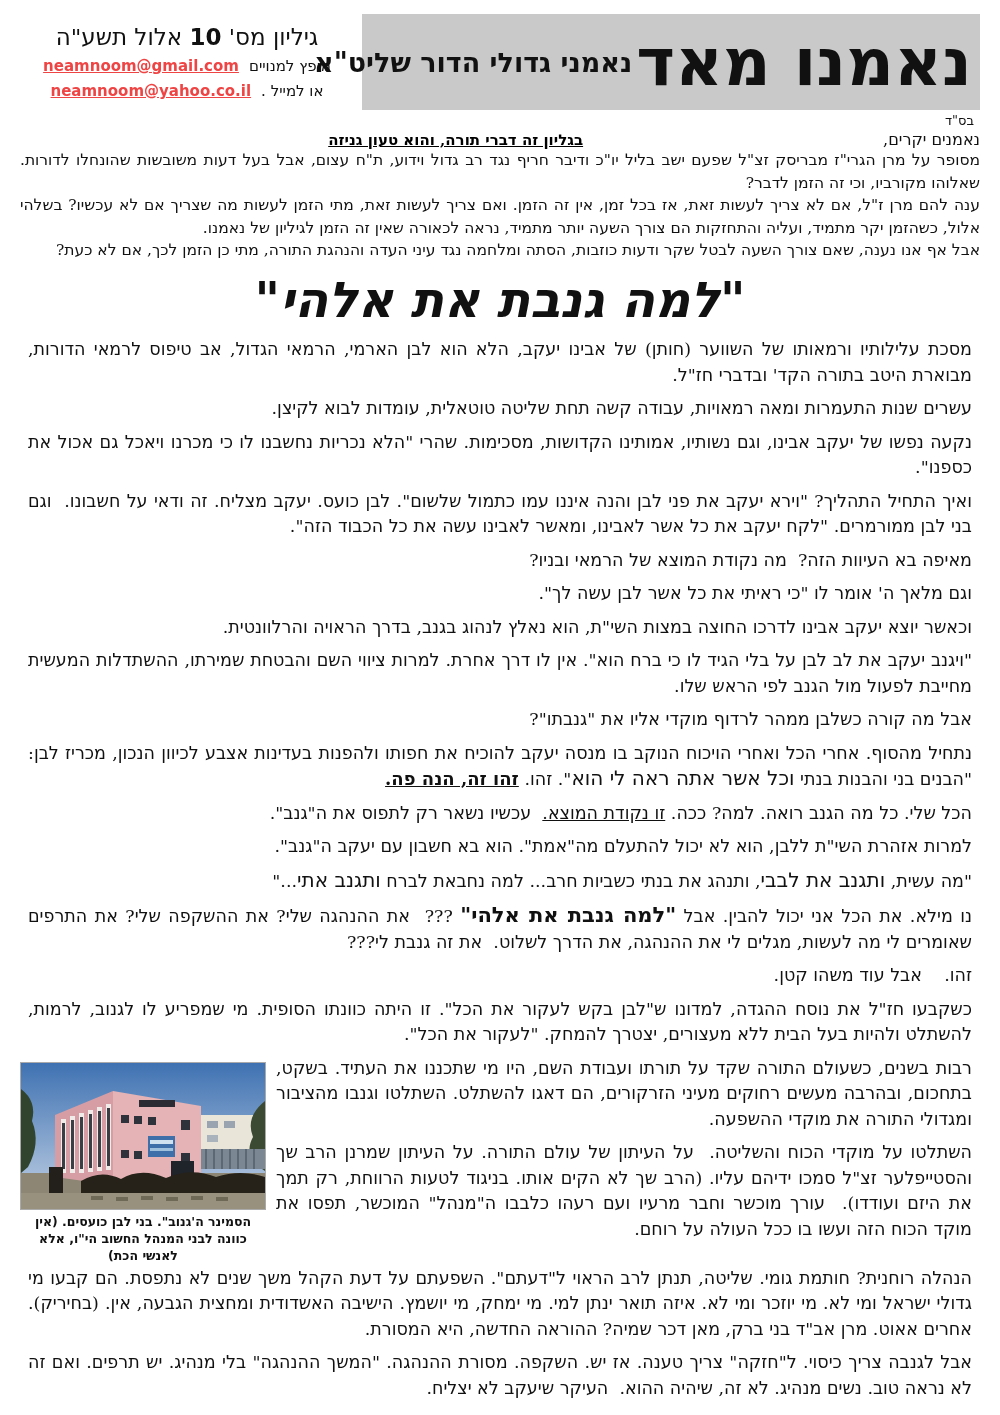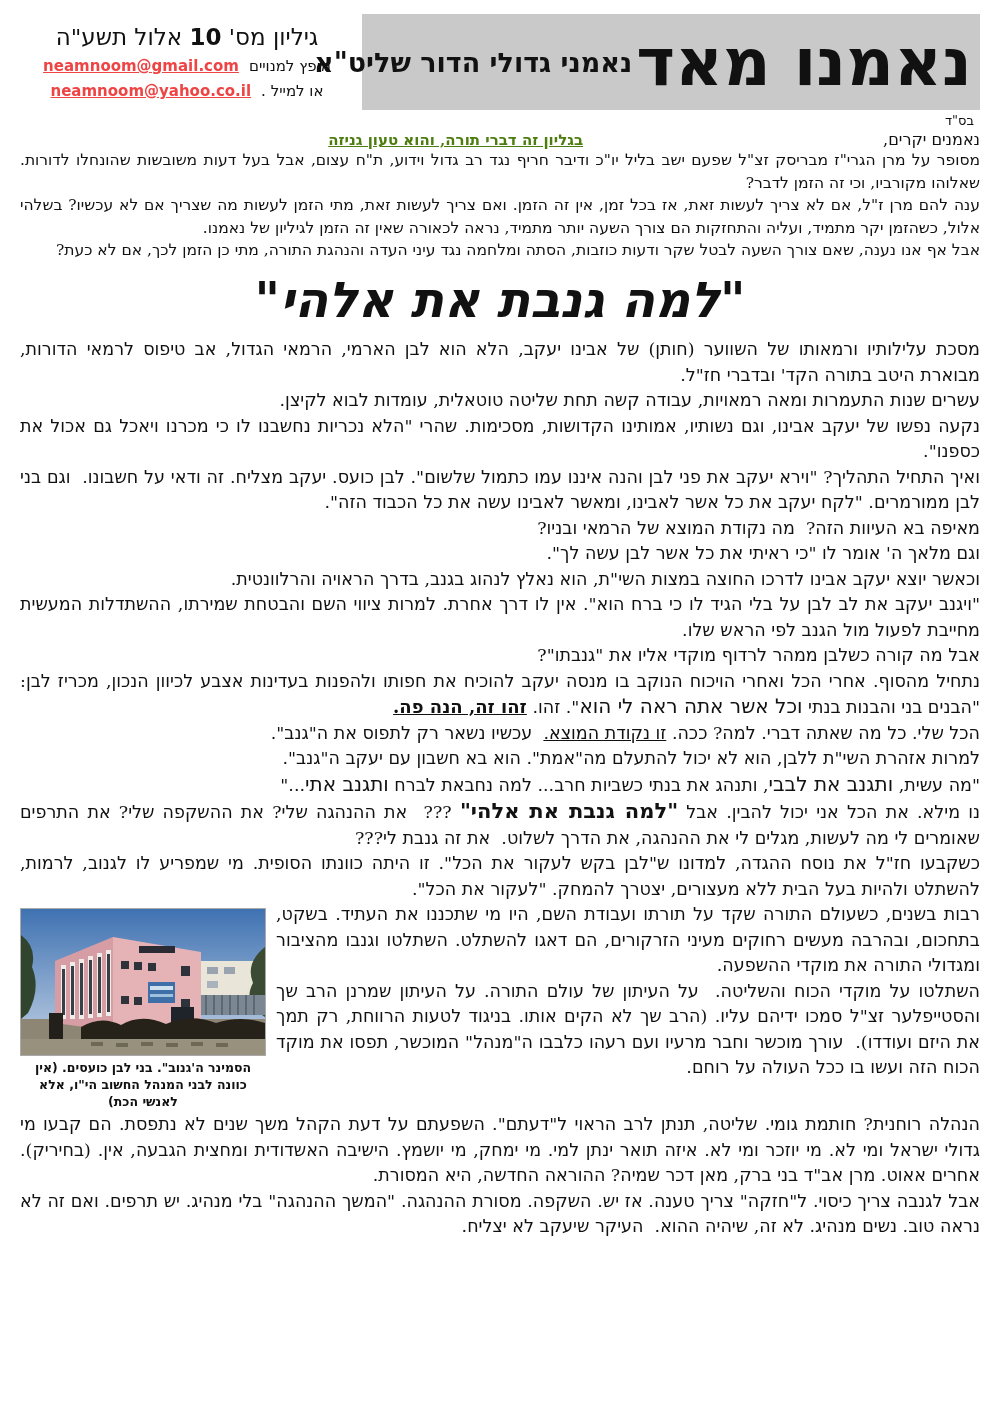--- a/index.html
+++ b/index.html
@@ -19,30 +19,30 @@
   .mailrow{display:flex;justify-content:center;align-items:baseline;gap:10px;
            margin-top:7px;font-size:15px;}
   .maillabel{white-space:nowrap;}
   .maillink{font-family:"DejaVu Sans",sans-serif;font-weight:bold;
             color:#ef4444;text-decoration:underline;direction:ltr;}
   .bsd{text-align:left;font-size:13px;margin:3px 6px 0 28px;text-align:right;}
 
   
   .greetrow{display:flex;align-items:baseline;margin-top:2px;}
   .greet{font-weight:normal;font-size:16px;}
-  .rednote{color:#4d7c0f;font-weight:bold;font-size:15px;
+  .rednote{color:#000000;font-weight:bold;font-size:15px;
            text-decoration:underline;margin-right:300px;}
   .intro p{margin:0;font-size:15.5px;line-height:22.5px;text-align:justify;}
 
   
   .headline{text-align:center;font-size:49px;font-weight:bold;font-style:italic;
             margin:12px 0 10px 0;line-height:1.1;}
 
   
-  .article p{margin:0;font-size:17.5px;line-height:25.5px;text-align:justify;}
+  .article p{margin:8px;font-size:17.5px;line-height:25.5px;text-align:justify;}
   .b-big{font-weight:normal;font-size:20px;}
   .b-big-u{font-weight:bold;font-size:18px;text-decoration:underline;}
   .u{text-decoration:underline;}
   .b-head{font-weight:bold;font-size:21px;}
 
   
   .photo-wrap{overflow:visible;}
   .photo-block{float:left;width:246px;margin:6px 10px 2px 0;}
   .photo{border:1px solid #aaa;display:block;}
   .caption{font-family:"DejaVu Sans",sans-serif;font-weight:bold;font-size:12.5px;
@@ -95,29 +95,30 @@
     <p>ואיך התחיל התהליך? "וירא יעקב את פני לבן והנה איננו עמו כתמול שלשום". לבן כועס. יעקב מצליח. זה ודאי על חשבונו.&nbsp; וגם בני לבן ממורמרים. "לקח יעקב את כל אשר לאבינו, ומאשר לאבינו עשה את כל הכבוד הזה".</p>
     <p>מאיפה בא העיוות הזה?&nbsp; מה נקודת המוצא של הרמאי ובניו?</p>
     <p>וגם מלאך ה' אומר לו "כי ראיתי את כל אשר לבן עשה לך".</p>
     <p>וכאשר יוצא יעקב אבינו לדרכו החוצה במצות השי"ת, הוא נאלץ לנהוג בגנב, בדרך הראויה והרלוונטית.</p>
     <p>"ויגנב יעקב את לב לבן על בלי הגיד לו כי ברח הוא". אין לו דרך אחרת. למרות ציווי השם והבטחת שמירתו, ההשתדלות המעשית מחייבת לפעול מול הגנב לפי הראש שלו.</p>
     <p>אבל מה קורה כשלבן ממהר לרדוף מוקדי אליו את "גנבתו"?</p>
     <p>
       <span>נתחיל מהסוף. אחרי הכל ואחרי הויכוח הנוקב בו מנסה יעקב להוכיח את חפותו ולהפנות בעדינות אצבע לכיוון הנכון, מכריז לבן: "הבנים בני והבנות בנתי </span><span class="b-big">וכל אשר אתה ראה לי הוא</span><span>". זהו. </span><span class="b-big-u">זהו זה, הנה פה.</span>
     </p>
     <p>
-      <span>הכל שלי. כל מה שאתה דברי. למה? ככה. </span><span class="u">זו נקודת המוצא.</span><span>&nbsp; עכשיו נשאר רק לתפוס את ה"גנב".</span>
+      <span>הכל שלי. כל מה הגנב רואה. למה? ככה. </span><span class="u">זו נקודת המוצא.</span><span>&nbsp; עכשיו נשאר רק לתפוס את ה"גנב".</span>
     </p>
     <p>למרות אזהרת השי"ת ללבן, הוא לא יכול להתעלם מה"אמת". הוא בא חשבון עם יעקב ה"גנב".</p>
     <p>
       <span>"מה עשית, </span><span class="b-big">ותגנב את לבבי</span><span>, ותנהג את בנתי כשביות חרב... למה נחבאת לברח </span><span class="b-big">ותגנב אתי</span><span>..."</span>
     </p>
     <p>
       <span>נו מילא. את הכל אני יכול להבין. אבל </span><span class="b-head">"למה גנבת את אלהי"</span><span> ???&nbsp; את ההנהגה שלי? את ההשקפה שלי? את התרפים שאומרים לי מה לעשות, מגלים לי את ההנהגה, את הדרך לשלוט.&nbsp; את זה גנבת לי???</span>
     </p>
+    <p>זהו.&nbsp;&nbsp;&nbsp; אבל עוד משהו קטן.</p>
     <p>כשקבעו חז"ל את נוסח ההגדה, למדונו ש"לבן בקש לעקור את הכל". זו היתה כוונתו הסופית. מי שמפריע לו לגנוב, לרמות, להשתלט ולהיות בעל הבית ללא מעצורים, יצטרך להמחק. "לעקור את הכל".</p>
 
     <div class="photo-wrap">
       <div class="photo-block">
         <svg class="photo" width="244" height="146" viewBox="0 0 244 146" xmlns="http://www.w3.org/2000/svg">
           <defs>
             <linearGradient id="sky" x1="0" y1="0" x2="0" y2="1">
               <stop offset="0" stop-color="#3f72b2"></stop>
               <stop offset="1" stop-color="#c6d4e6"></stop>
             </linearGradient>

